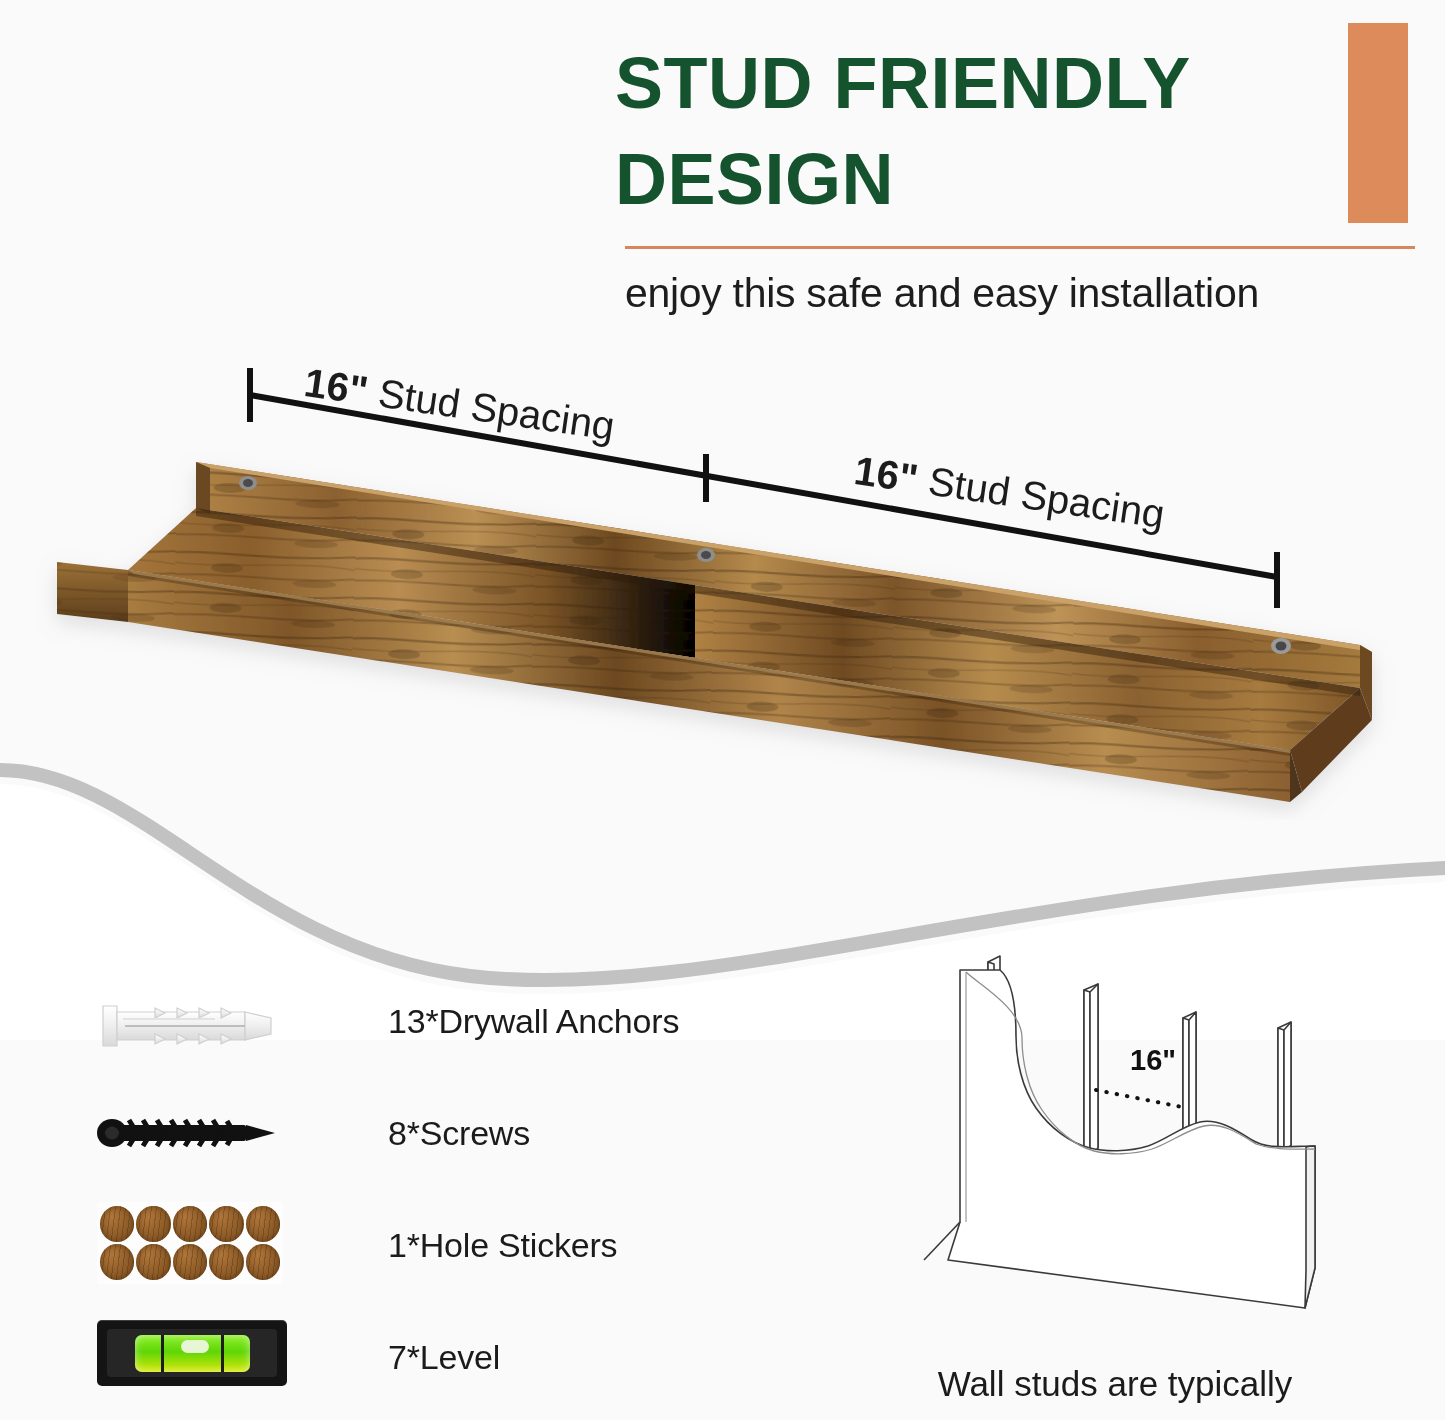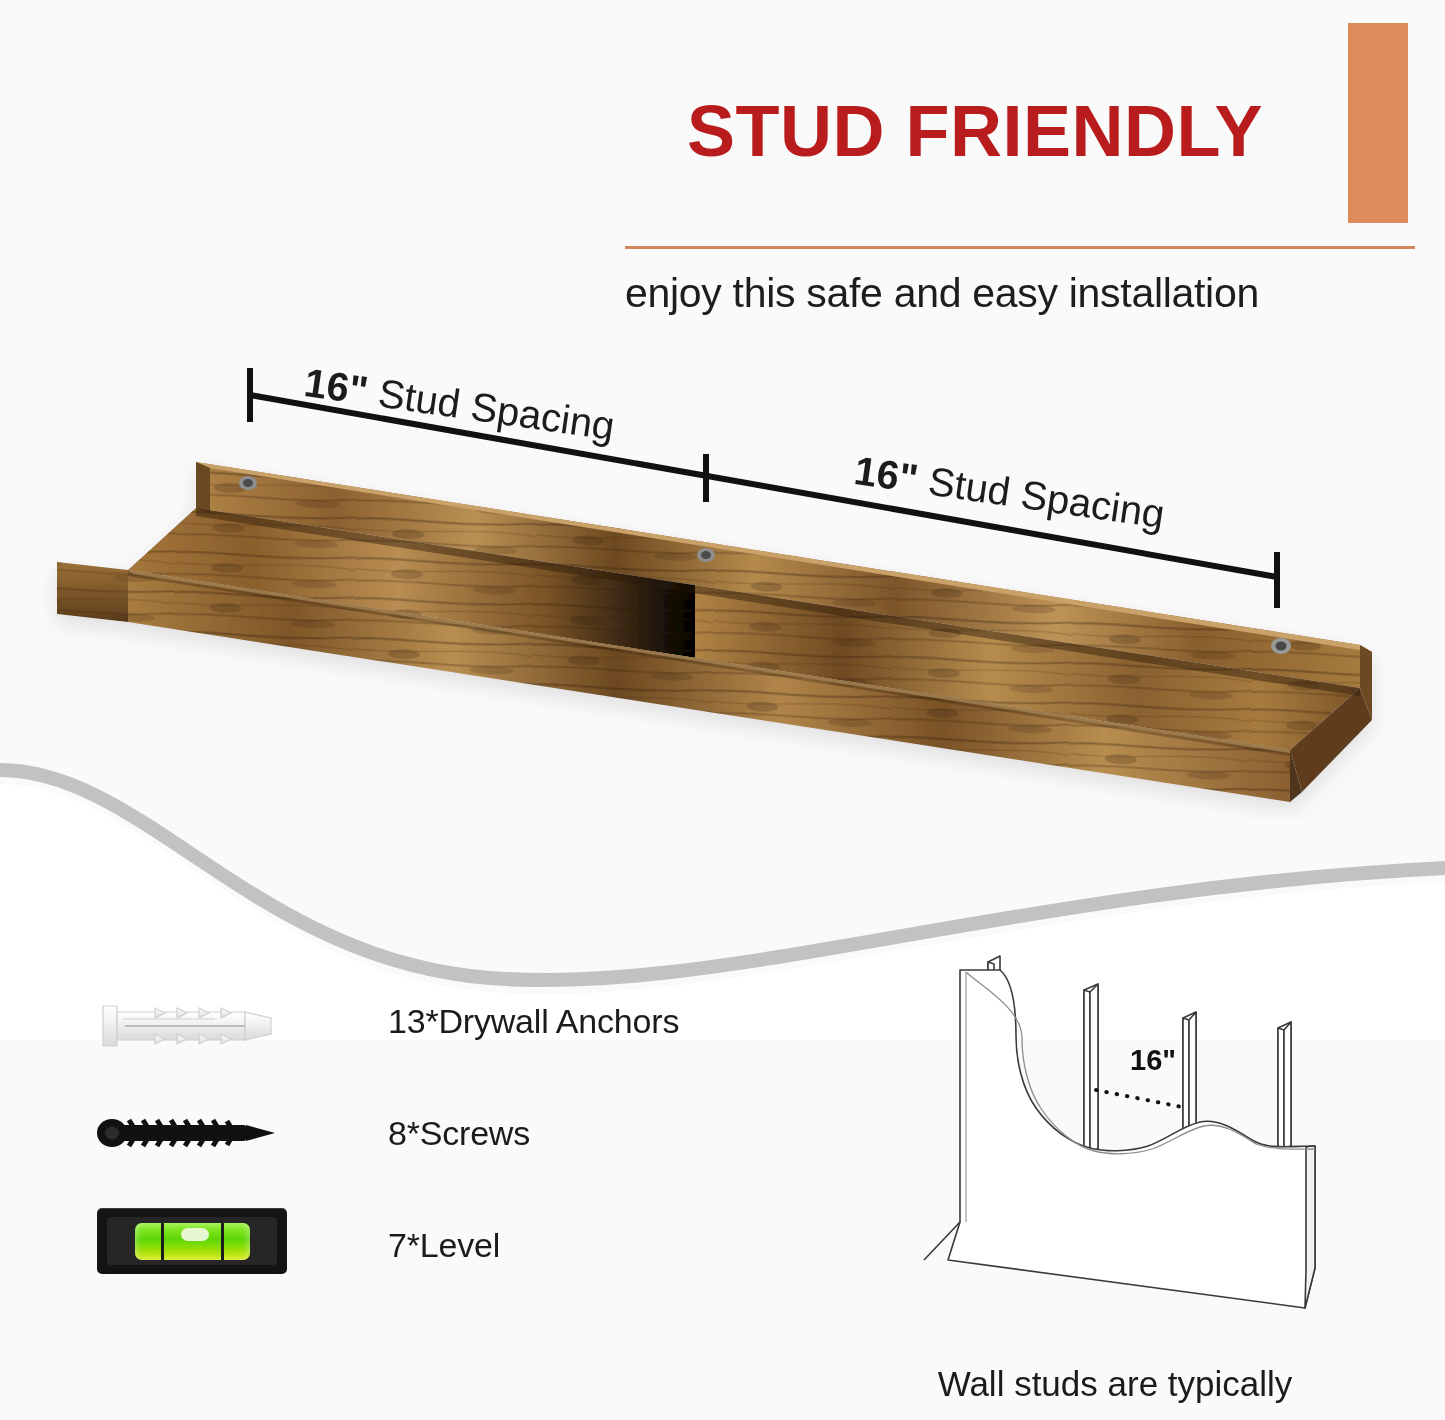--- a/index.html
+++ b/index.html
@@ -9,27 +9,26 @@
     font-family:"Liberation Sans", sans-serif;
     overflow:hidden;
     position:relative;
   }
   .stage{position:absolute;inset:0;width:1445px;height:1420px;overflow:hidden;}
 
   
   .header{position:absolute;left:600px;top:18px;width:830px;height:300px;}
   .title{
     position:absolute;right:95px;top:18px;width:720px;
-    text-align:center;
+    text-align:left;
     font-size:72px;line-height:1.33;
     font-weight:bold;
     letter-spacing:0.5px;
-    color:#b91c1c;
+    color:#14532d;
     font-family:"Liberation Sans", sans-serif;
-    margin-top:48px;
   }
   .title .l2{display:block;}
   .accent-bar{
     position:absolute;left:748px;top:5px;width:60px;height:200px;
     background:#dd8b5b;
   }
   .rule{
     position:absolute;left:25px;top:228px;width:790px;height:3px;
     background:#d4875c;
   }
@@ -137,20 +136,21 @@
   <svg class="swoosh" viewBox="0 0 1445 300">
     <path d="M0,30 C140,30 250,210 470,236 C700,263 1000,150 1445,128 L1445,300 L0,300 Z" fill="#fafafa"></path>
     <path d="M0,30 C140,30 250,210 470,236 C700,263 1000,150 1445,128" fill="none" stroke="#c2c2c2" stroke-width="14" stroke-linecap="round"></path>
     <path d="M0,44 C140,44 250,224 470,250 C700,277 1000,164 1445,142 L1445,300 L0,300 Z" fill="#ffffff"></path>
   </svg>
 
   <div class="header">
     <div class="accent-bar"></div>
     <div class="title">
       <span>STUD FRIENDLY</span>
+      <span class="l2">DESIGN</span>
     </div>
     <div class="rule"></div>
     <div class="subtitle">enjoy this safe and easy installation</div>
   </div>
 
   <svg class="shelf-layer" viewBox="0 0 1445 400">
     <defs>
       <linearGradient id="woodTop" x1="0" y1="0" x2="1" y2="0">
         <stop offset="0" stop-color="#a5763c"></stop>
         <stop offset="0.10" stop-color="#8a5f2c"></stop>
@@ -307,20 +307,37 @@
             <path d="M104,10 l8,13 l-8,13"></path>
             <path d="M118,10 l8,13 l-8,13"></path>
             <path d="M132,11 l7,12 l-7,12"></path>
           </g>
           <ellipse cx="17" cy="23" rx="7" ry="6.5" fill="#2b2b2b"></ellipse>
         </svg>
       </div>
       <div class="part-label">8*Screws</div>
     </div>
 
+    <div class="part-row">
+      <div class="part-icon">
+        <div class="sticker-sheet">
+          <div class="dot"></div>
+          <div class="dot"></div>
+          <div class="dot"></div>
+          <div class="dot"></div>
+          <div class="dot"></div>
+          <div class="dot"></div>
+          <div class="dot"></div>
+          <div class="dot"></div>
+          <div class="dot"></div>
+          <div class="dot"></div>
+        </div>
+      </div>
+      <div class="part-label">1*Hole Stickers</div>
+    </div>
 
     <div class="part-row">
       <div class="part-icon">
         <div class="level-body">
           <div class="level-inner">
             <div class="level-vial">
               <div class="level-mark" style="left:26px;"></div>
               <div class="level-mark" style="left:86px;"></div>
               <div class="level-bubble"></div>
             </div>

